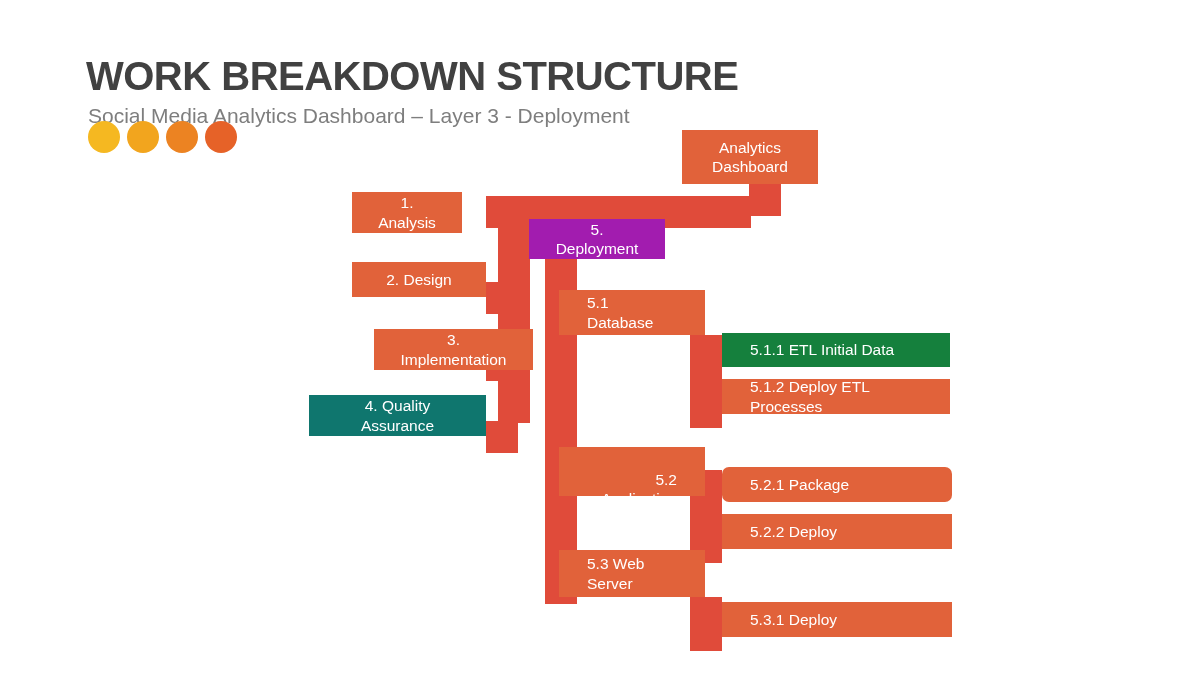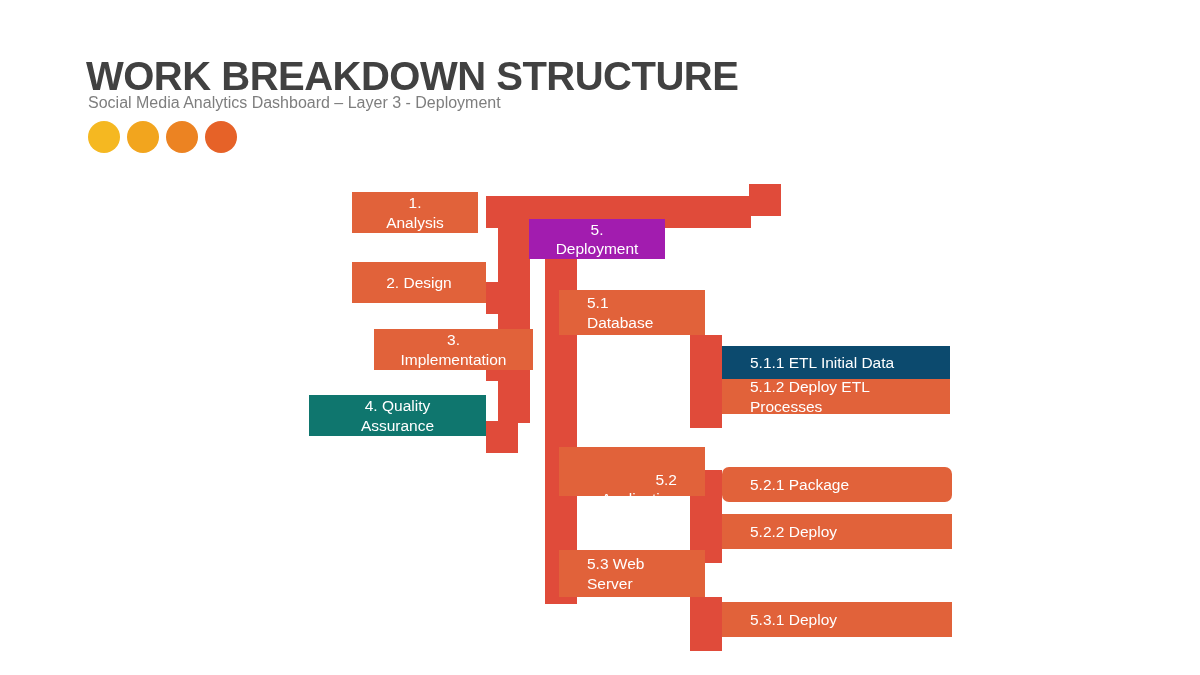--- a/index.html
+++ b/index.html
@@ -17,22 +17,22 @@
 
   
   #title {
     position: absolute; left: 38px; top: 6px;
     font-size: 40px; font-weight: bold;
     letter-spacing: -0.5px;
     color: #414141;
     white-space: nowrap;
   }
   #subtitle {
-    position: absolute; left: 40px; top: 46px;
-    font-size: 16px; font-weight: normal;
+    position: absolute; left: 40px; top: 56px;
+    font-size: 21px; font-weight: normal;
     color: #7e7e7e;
     white-space: nowrap;
   }
   #dots {
     position: absolute; left: 40px; top: 73px;
     display: flex; gap: 7px;
   }
   .dot { width: 12px; height: 12px; border-radius: 50%; }
 
   
@@ -105,39 +105,42 @@
     <div class="conn" style="left: 658px; top: 318px; width: 32px; height: 2px; background: rgb(224, 75, 58);"></div>
     <div class="conn" style="left: 658px; top: 364px; width: 32px; height: 2px; background: rgb(224, 75, 58);"></div>
 
     <div class="conn" style="left: 658px; top: 438px; width: 2px; height: 63px; background: rgb(224, 75, 58);"></div>
     <div class="conn" style="left: 658px; top: 452px; width: 32px; height: 2px; background: rgb(224, 75, 58);"></div>
     <div class="conn" style="left: 658px; top: 499px; width: 32px; height: 2px; background: rgb(224, 75, 58);"></div>
 
     <div class="conn" style="left: 658px; top: 565px; width: 2px; height: 24px; background: rgb(224, 75, 58);"></div>
     <div class="conn" style="left: 658px; top: 587px; width: 32px; height: 2px; background: rgb(224, 75, 58);"></div>
 
-      <div class="node center" style="left: 320px; top: 160px; width: 126px; height: 41px; background: rgb(225, 98, 58); color: rgb(255, 255, 255);">
+  <div class="node center" style="left: 650px; top: 98px; width: 136px; height: 54px; background: rgb(225, 98, 58); color: rgb(255, 255, 255);">
+        <span>Analytics Dashboard</span>
+      </div>
+      <div class="node center" style="left: 320px; top: 160px; width: 110px; height: 41px; background: rgb(225, 98, 58); color: rgb(255, 255, 255);">
         <span>1. Analysis</span>
       </div>
-      <div class="node center" style="left: 320px; top: 230px; width: 134px; height: 41px; background: rgb(225, 98, 58); color: rgb(255, 255, 255);">
+      <div class="node center" style="left: 320px; top: 230px; width: 134px; height: 35px; background: rgb(225, 98, 58); color: rgb(255, 255, 255);">
         <span>2. Design</span>
       </div>
       <div class="node center" style="left: 295px; top: 297px; width: 159px; height: 41px; background: rgb(225, 98, 58); color: rgb(255, 255, 255); margin-left: 47px;">
         <span>3. Implementation</span>
       </div>
       <div class="node center" style="left: 277px; top: 363px; width: 177px; height: 41px; background: #0f766e; color: rgb(255, 255, 255);">
         <span>4. Quality Assurance</span>
       </div>
       <div class="node center" style="left: 497px; top: 187px; width: 136px; height: 40px; background: #a21caf; color: rgb(255, 255, 255);">
         <span>5. Deployment</span>
       </div>
       <div class="node left" style="left: 527px; top: 258px; width: 146px; height: 45px; background: rgb(225, 98, 58); color: rgb(255, 255, 255);">
         <span>5.1 Database</span>
       </div>
-      <div class="node left" style="left: 690px; top: 314px; width: 228px; height: 34px; background: #0c4a6e; color: rgb(255, 255, 255);">
+      <div class="node left" style="left: 690px; top: 301px; width: 228px; height: 34px; background: #15803d; color: rgb(255, 255, 255);">
         <span>5.1.1 ETL Initial Data</span>
       </div>
       <div class="node left" style="left: 690px; top: 347px; width: 228px; height: 35px; background: rgb(225, 98, 58); color: rgb(255, 255, 255);">
         <span>5.1.2 Deploy ETL Processes</span>
       </div>
       <div class="node topleft" style="left: 527px; top: 389px; width: 146px; height: 49px; background: rgb(225, 98, 58); color: rgb(255, 255, 255);">
         <span>5.2 Application Server</span>
       </div>
       <div class="node left" style="left: 690px; top: 435px; width: 230px; height: 35px; background: rgb(225, 98, 58); color: rgb(255, 255, 255); border-radius: 7px;">
         <span>5.2.1 Package</span>

